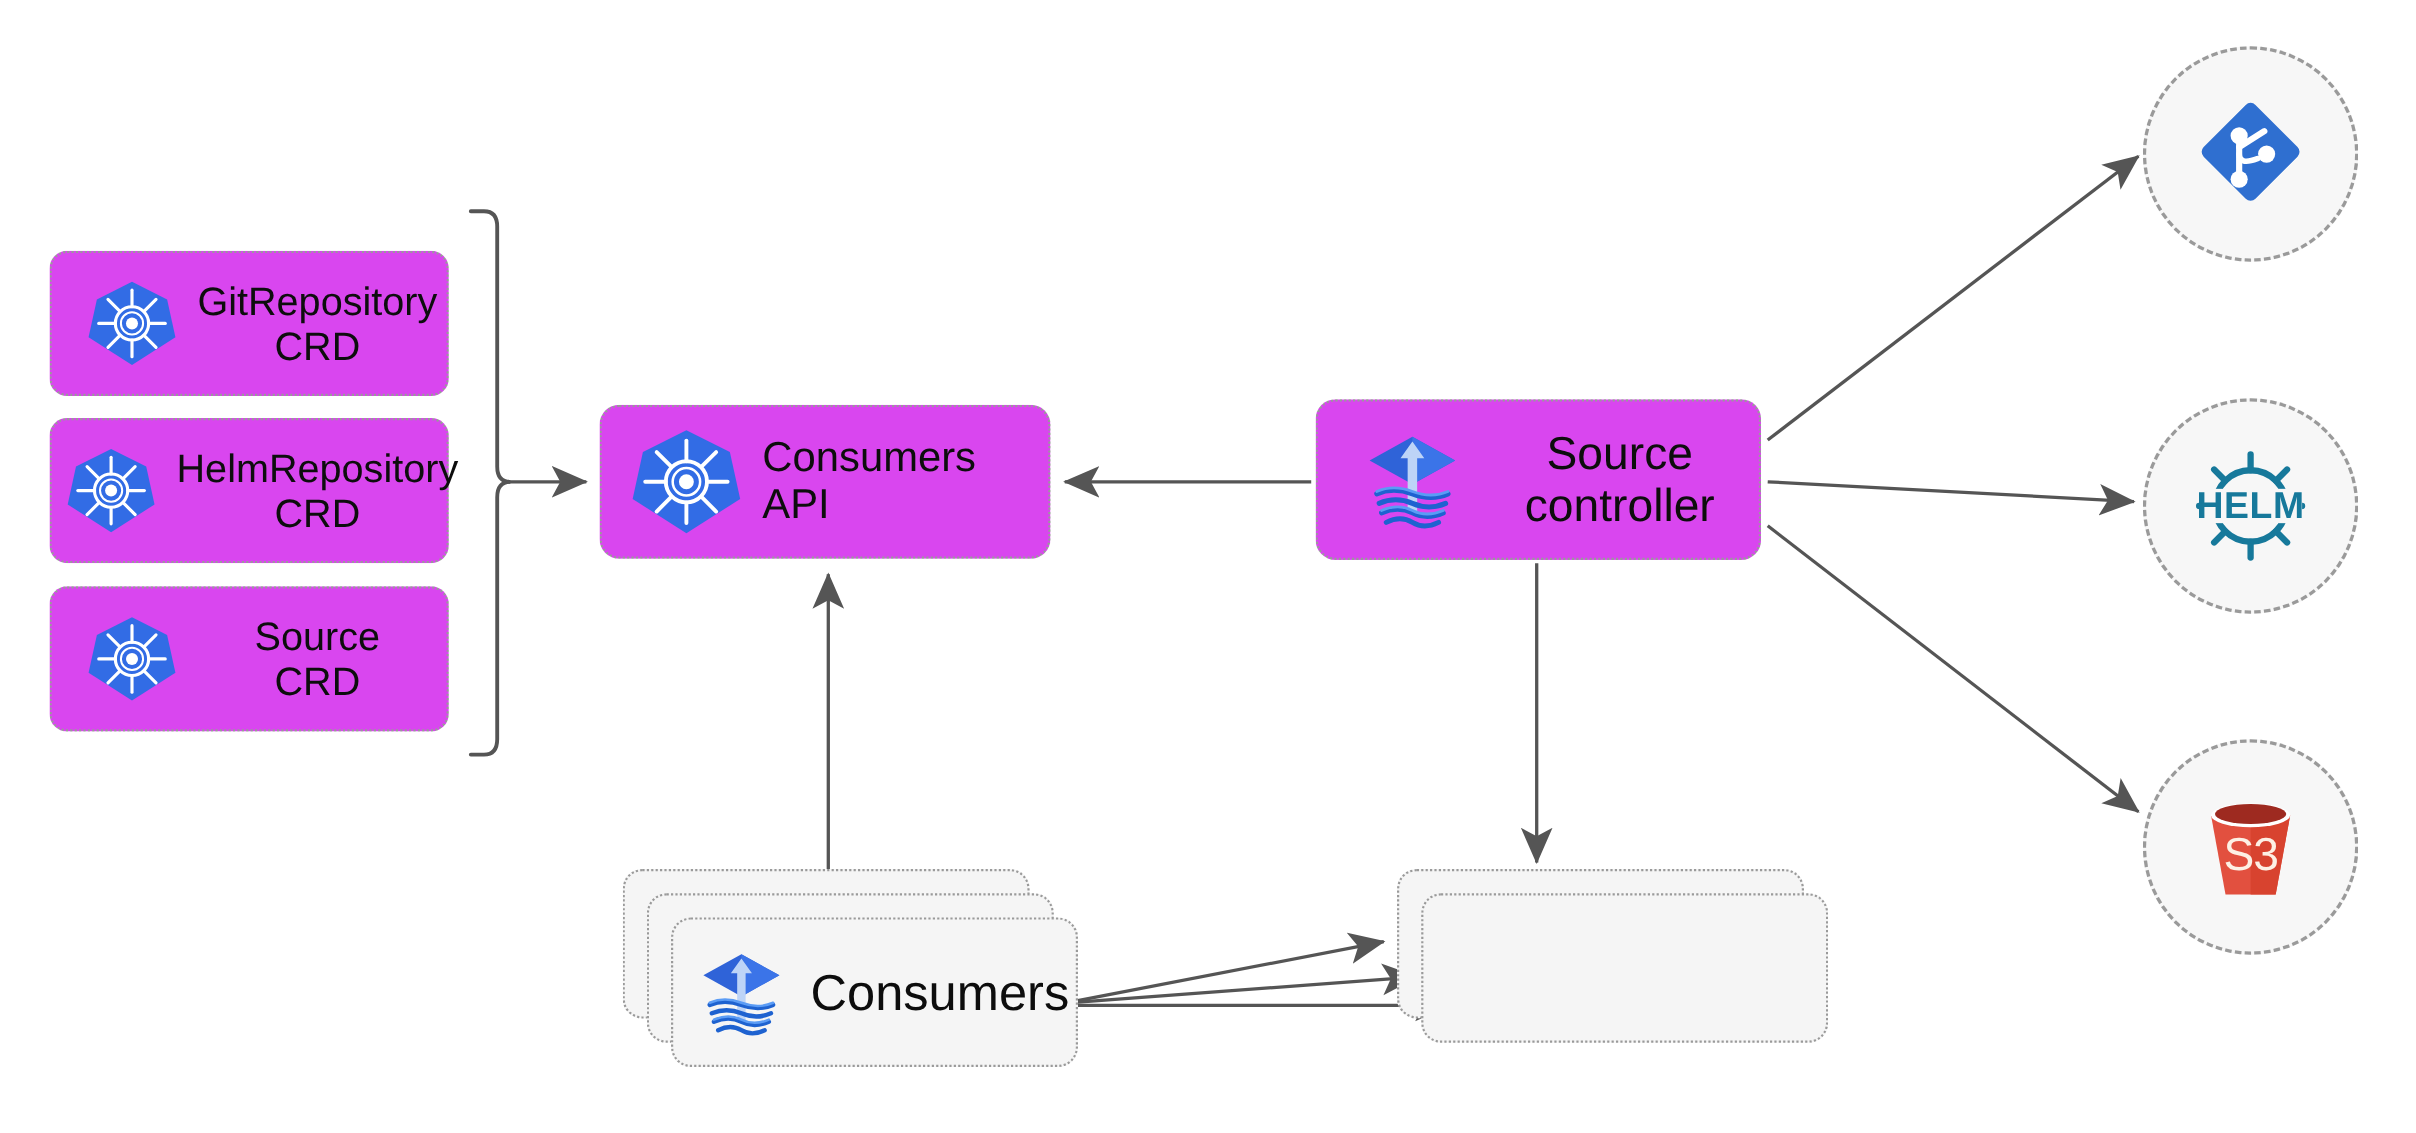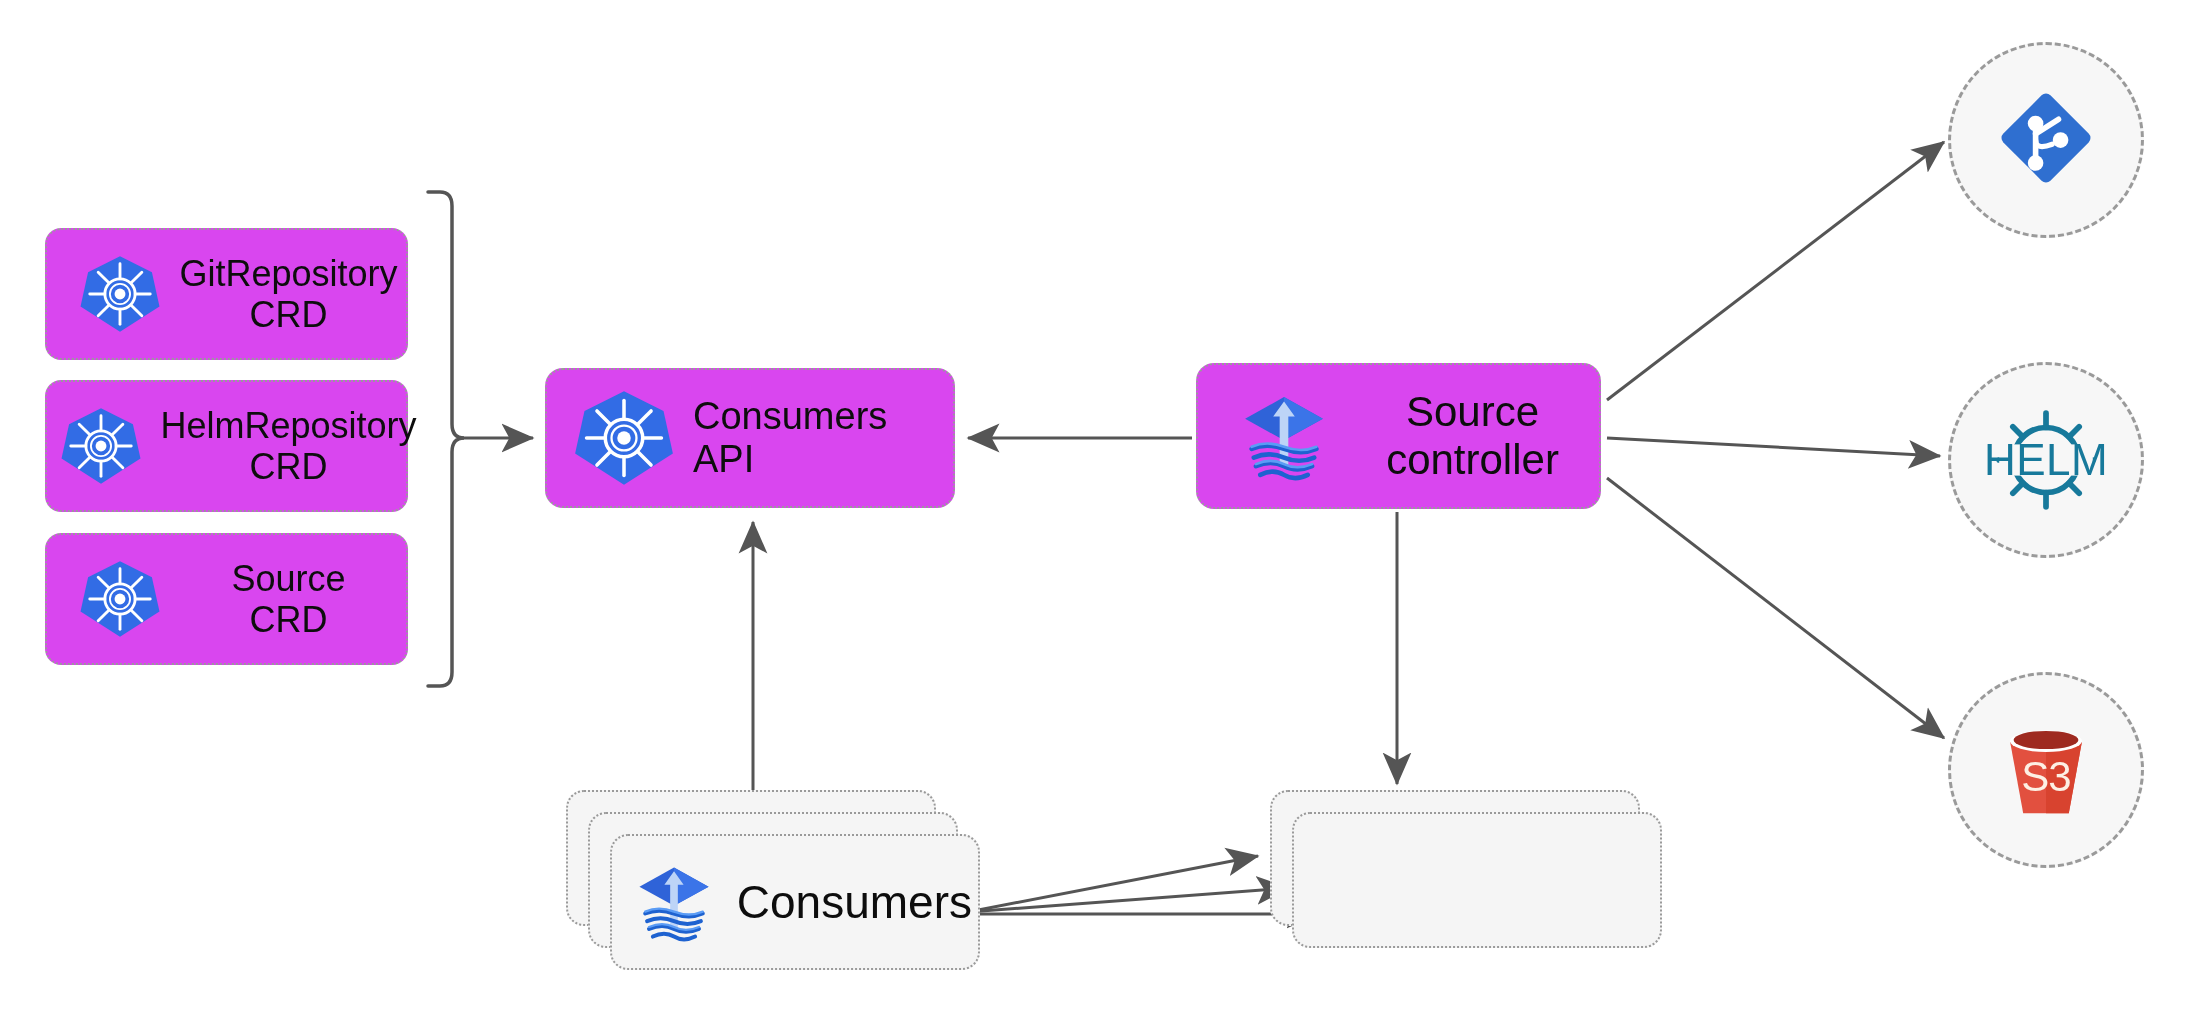--- a/index.html
+++ b/index.html
@@ -347,22 +347,22 @@
           <line x1="75" y1="50" x2="86" y2="50"></line>
           <line x1="24.5" y1="24.5" x2="32.3" y2="32.3"></line>
           <line x1="67.7" y1="67.7" x2="75.5" y2="75.5"></line>
           <line x1="75.5" y1="24.5" x2="67.7" y2="32.3"></line>
           <line x1="32.3" y1="67.7" x2="24.5" y2="75.5"></line>
         </g>
         <rect x="14" y="38" width="72" height="24" fill="#f7f7f7"></rect>
       </svg>
       <span style="position:absolute;left:0;top:0;width:130px;height:130px;
                    display:flex;align-items:center;justify-content:center;
-                   font-family:'Liberation Sans',sans-serif;font-weight:normal;
-                   font-size:44px;letter-spacing:0.5px;color:#17799b;">HELM</span>
+                   font-family:'Liberation Sans',sans-serif;font-weight:bold;
+                   font-size:34px;letter-spacing:0.5px;color:#17799b;">HELM</span>
     </span>
   </div>
 
   <div class="circle-node" id="s3-circle">
     <span style="position:relative;display:block;width:120px;height:120px;">
       <svg width="120" height="120" viewBox="0 0 100 100" aria-hidden="true" style="position:absolute;left:0;top:0;">
 
         <path d="M20,26 L80,26 L69,86 L31,86 Z" fill="#e2503f"></path>
         <path d="M50,26 L80,26 L69,86 L50,86 Z" fill="#d8432f"></path>
 

